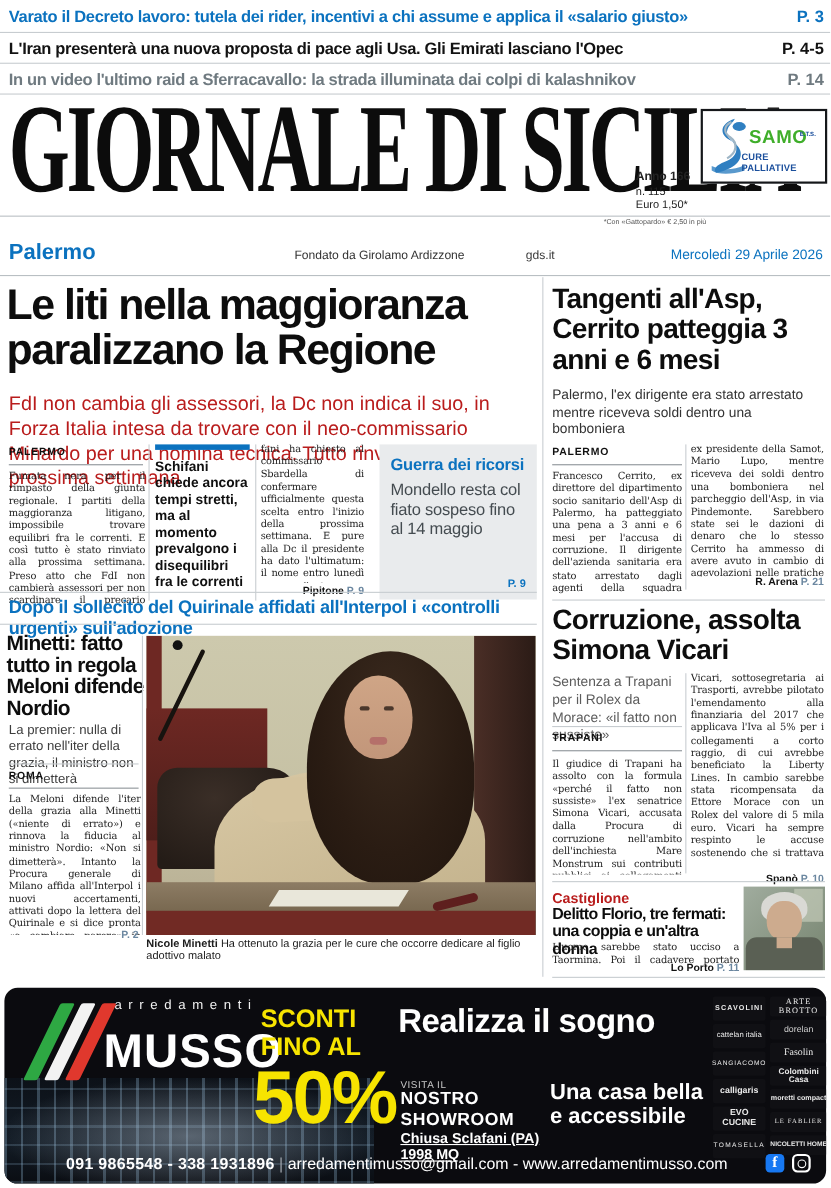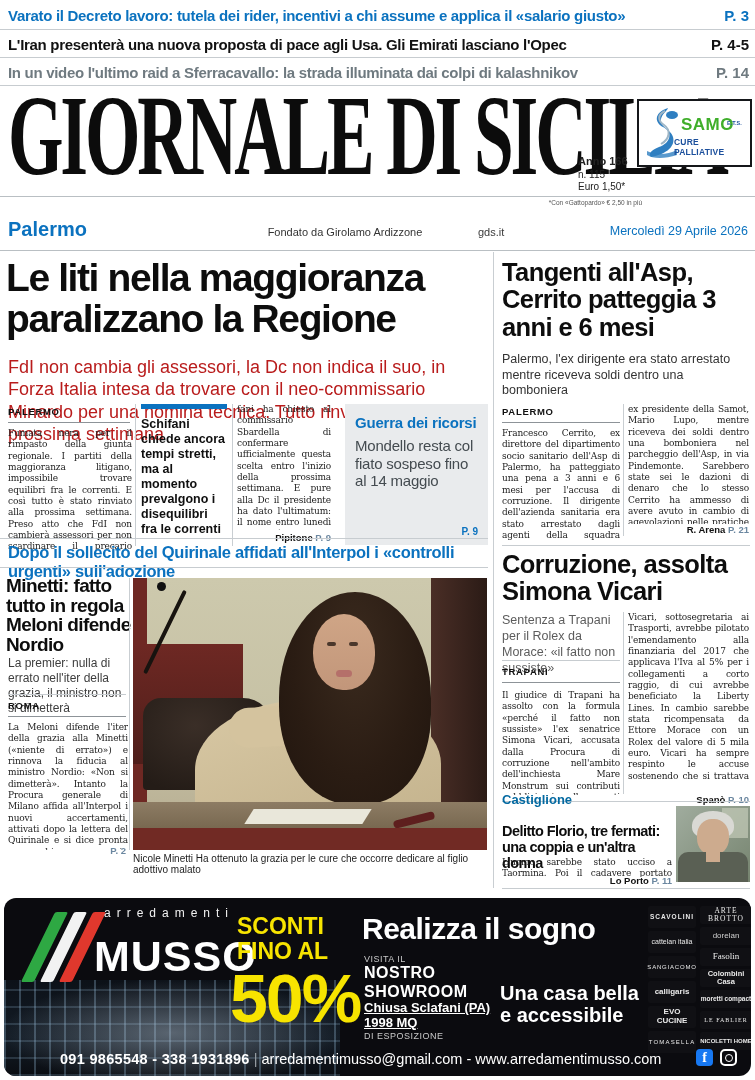--- a/index.html
+++ b/index.html
@@ -56,41 +56,41 @@
   .gb-text{margin-top:6px;font-size:15px;line-height:1.18;color:#444b50;letter-spacing:-0.2px;}
   .gb-pg{position:absolute;right:10px;bottom:8px;font-size:10px;font-weight:bold;color:#0b72bf;}
 
   .band{position:absolute;left:8px;top:543px;width:480px;font-size:16.5px;font-weight:bold;color:#0b72bf;letter-spacing:-0.3px;}
 
   .min-hl{position:absolute;left:6px;top:576px;width:126px;font-size:19px;line-height:1.03;letter-spacing:-0.6px;}
   .min-sub{position:absolute;left:8px;top:656px;width:118px;font-size:12px;line-height:1.25;color:#3d3d3d;}
   .vic-hl{position:absolute;left:502px;top:551px;width:250px;font-size:25.5px;line-height:1.06;letter-spacing:-0.6px;}
   .vic-sub{position:absolute;left:502px;top:612px;width:118px;font-size:12.5px;line-height:1.28;color:#5c5c5c;}
 
-  .cast-kick{position:absolute;left:502px;top:792px;font-size:13px;font-weight:bold;color:#0369a1;}
+  .cast-kick{position:absolute;left:502px;top:809px;font-size:13px;font-weight:bold;color:#b91c1c;}
   .cast-hl{position:absolute;left:502px;top:823px;width:172px;font-size:14.5px;line-height:1.12;letter-spacing:-0.55px;}
   .cast-body{position:absolute;left:502px;top:857px;width:170px;}
   .cast-by{position:absolute;left:560px;top:875px;width:112px;}
 
   .caption{position:absolute;left:133px;top:853px;width:352px;font-size:10px;color:#1c1c1c;}
-  .cap-b{font-weight:normal;text-align:right;}
+  .cap-b{font-weight:bold;text-align:right;}
 
   
   .photo{position:absolute;overflow:hidden;}
   .ph{position:absolute;}
 
   
   .adbox{position:absolute;left:4px;top:898px;width:747px;height:178px;background:#0b0b0f;border-radius:12px;overflow:hidden;color:#fff;}
   .stripe{position:absolute;width:13px;height:70px;transform:skewX(-26deg);border-radius:2px;}
   .ad-small{position:absolute;left:100px;top:8px;font-size:12px;letter-spacing:6px;color:#f2f2f2;}
   .ad-brand{position:absolute;left:90px;top:34px;font-size:43px;font-weight:bold;letter-spacing:1px;color:#fff;}
   .promo{position:absolute;font-weight:bold;color:#f7e400;line-height:1;}
   .slogan{position:absolute;left:358px;top:14px;font-size:30px;font-weight:bold;letter-spacing:-0.5px;color:#fff;}
   .visit{position:absolute;left:360px;top:56px;line-height:1.15;color:#fff;}
-  .v-lbl{font-size:9px;color:#c9c9c9;letter-spacing:.5px;}
+  .v-lbl{font-size:9px;color:#c9c9c9;letter-spacing:.5px;margin-top:27px;}
   .v-big{font-size:16px;font-weight:bold;letter-spacing:.5px;}
   .v-md{font-size:13px;font-weight:bold;text-decoration:underline;}
   .tagline{position:absolute;left:496px;top:84px;font-size:20px;font-weight:bold;line-height:1.1;color:#fff;}
   .brandcol{position:absolute;top:8px;display:flex;flex-direction:column;gap:3px;}
   .bitem{background:#101014;color:#e9e9e9;text-align:center;display:flex;align-items:center;justify-content:center;
          border-radius:2px;line-height:1.1;}
   .contact{position:absolute;left:56px;top:153px;font-size:14.5px;color:#fff;white-space:nowrap;}
   .contact .ph-b{font-weight:bold;letter-spacing:.3px;}
   .contact .ct-sep{color:#9aa0a6;padding:0 4px;}
   .fb{position:absolute;left:692px;top:151px;width:17px;height:17px;background:#1778f2;border-radius:4px;

